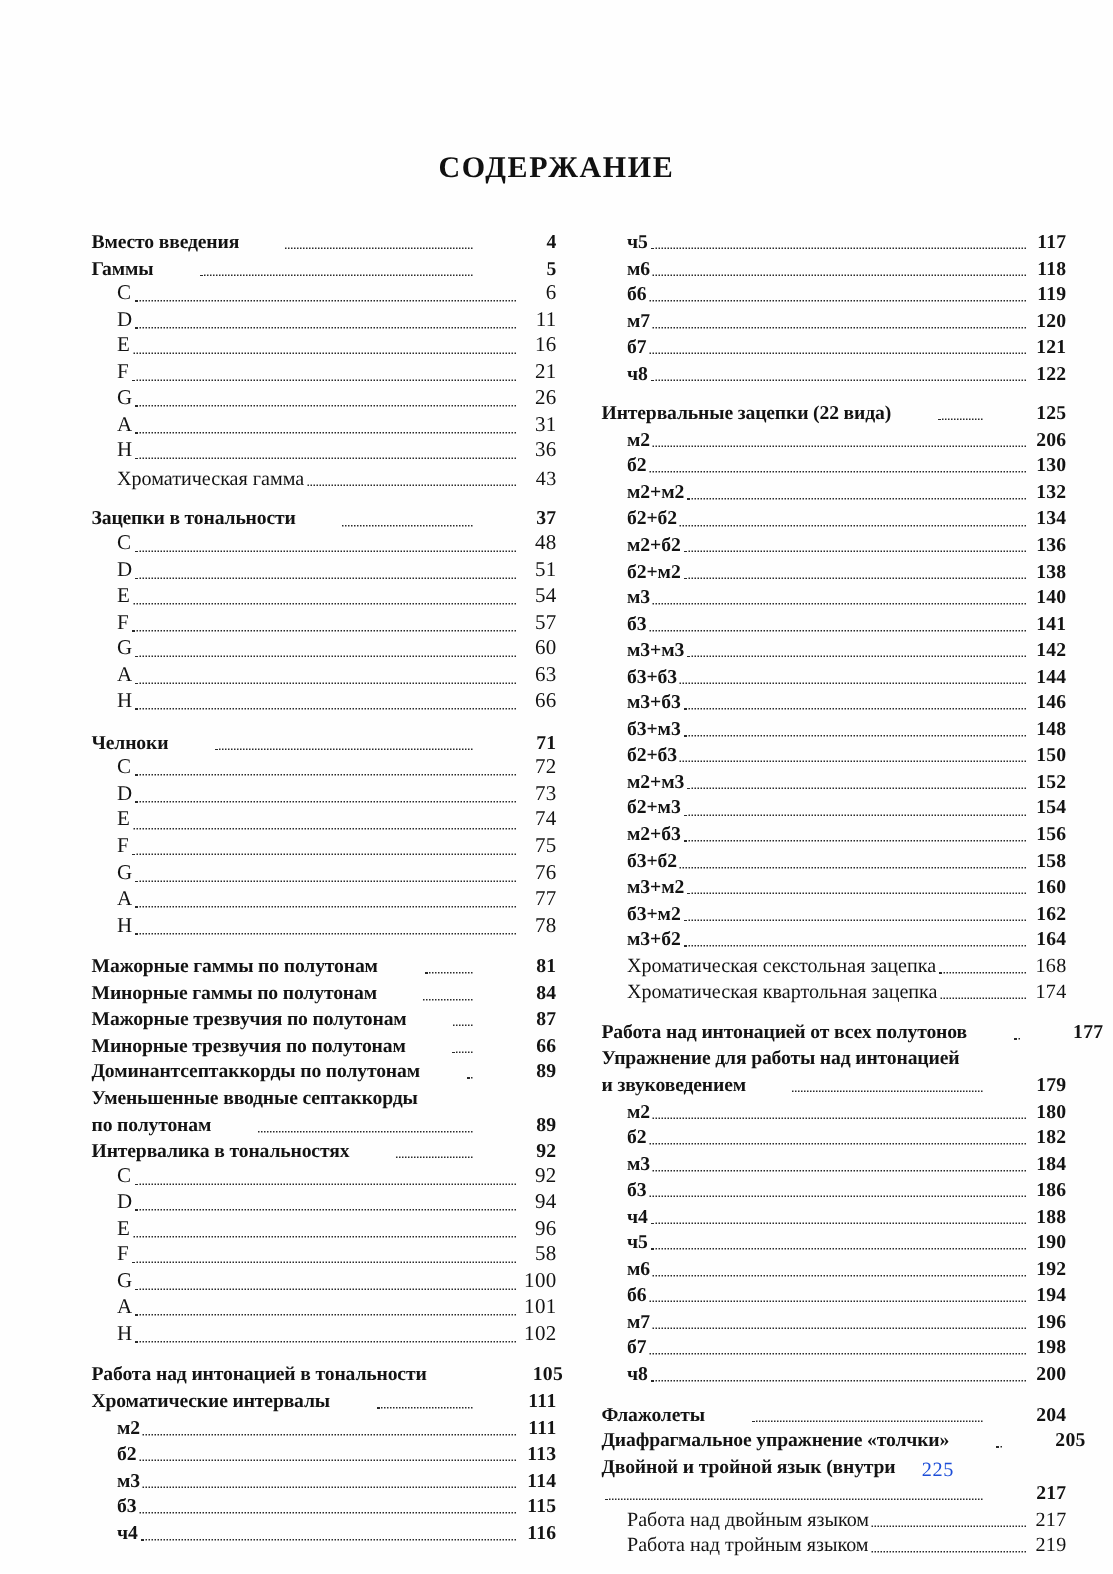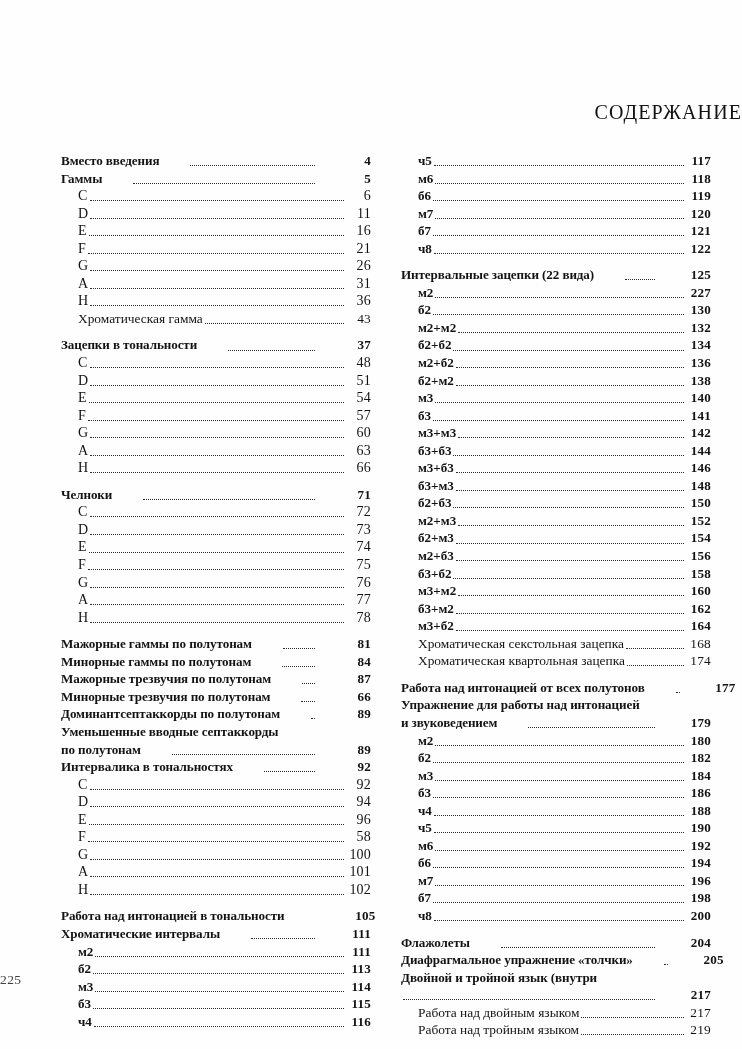--- a/index.html
+++ b/index.html
@@ -17,23 +17,23 @@
     height: 1049px;
     background: #fefefe;
     overflow: hidden;
   }
 
   .toc-title {
     position: absolute;
     top: 101px;
     left: 0;
     width: 742px;
-    text-align: right;
+    text-align: center;
     font-size: 20px;
-    font-weight: 400;
+    font-weight: 700;
     letter-spacing: 1.1px;
     color: #111;
   }
 
   .columns {
     position: absolute;
     top: 152px;
     left: 0;
     width: 742px;
     display: flex;
@@ -112,23 +112,23 @@
   .entry.nodots .leader {
     border-bottom: none;
   }
   .gap-md { height: 9px; }
 
   .folio {
     position: absolute;
     top: 972px;
     left: 0;
     width: 636px;
-    text-align: left;
+    text-align: right;
     font-size: 13.5px;
-    color: #404040;
+    color: #1d4ed8;
     letter-spacing: 0.4px;
   }
 </style>
 </head>
 <body>
 
 <div class="page">
 
   <div class="toc-title">СОДЕРЖАНИЕ</div>
 
@@ -412,21 +412,21 @@
         </div>
         <div class="gap-md"></div>
         <div class="entry lvl-0">
           <span class="label">Интервальные зацепки (22 вида)</span>
           <span class="leader"></span>
           <span class="pageno">125</span>
         </div>
         <div class="entry lvl-1">
           <span class="label">м2</span>
           <span class="leader"></span>
-          <span class="pageno">227</span>
+          <span class="pageno">206</span>
         </div>
         <div class="entry lvl-1">
           <span class="label">б2</span>
           <span class="leader"></span>
           <span class="pageno">130</span>
         </div>
         <div class="entry lvl-1">
           <span class="label">м2+м2</span>
           <span class="leader"></span>
           <span class="pageno">132</span>

